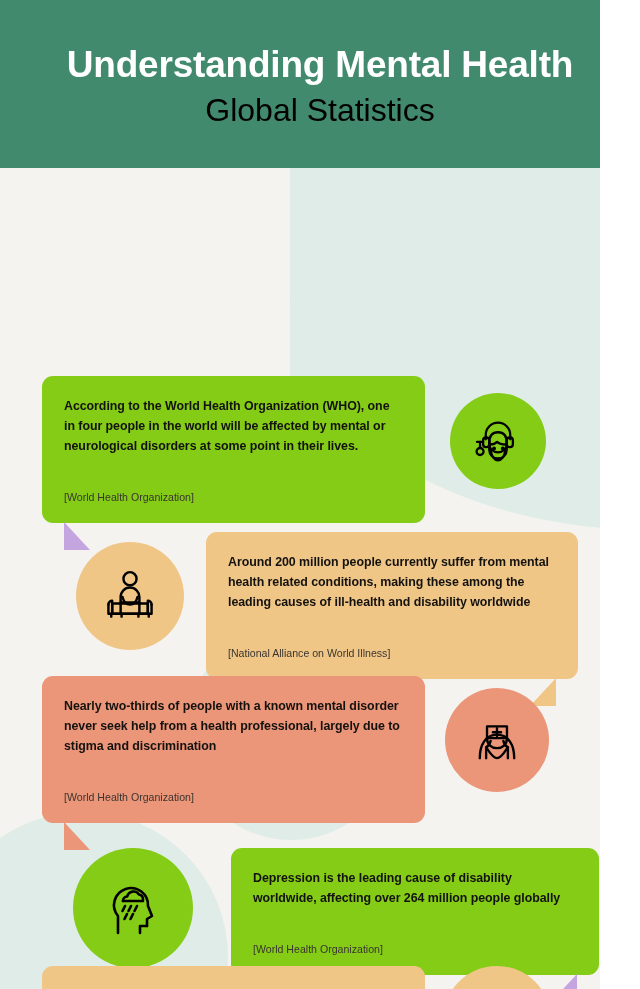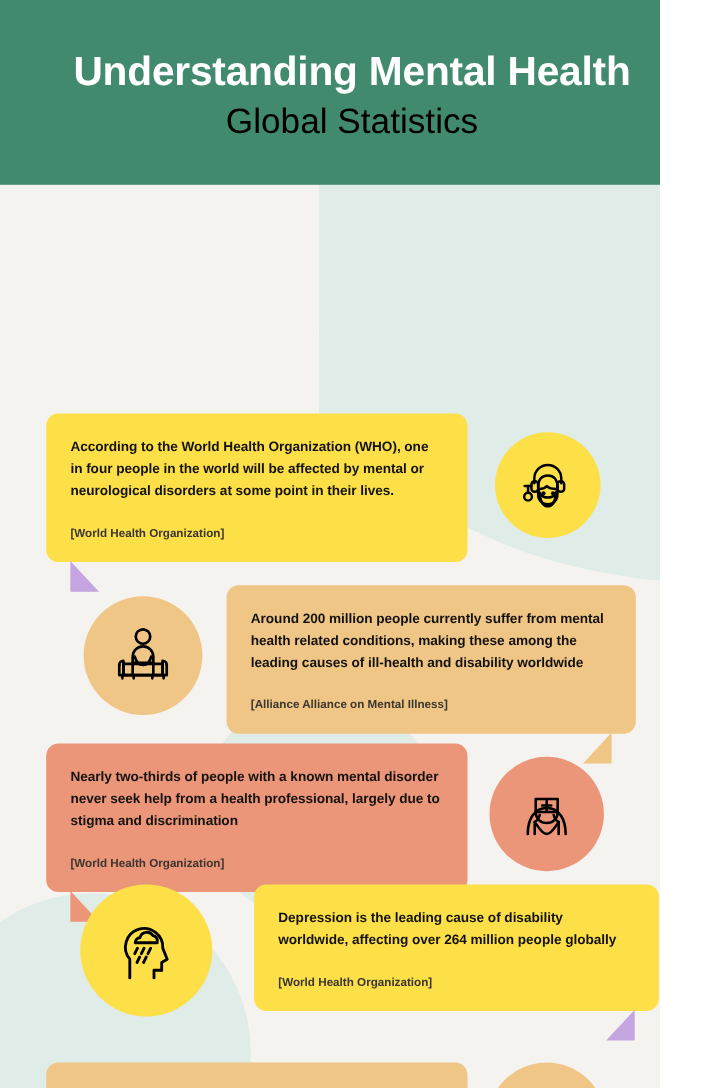--- a/index.html
+++ b/index.html
@@ -113,23 +113,23 @@
   }
   .bubble-stat {
     font-size: 12.4px;
     font-weight: bold;
     color: #14120f;
     line-height: 1.62;
     letter-spacing: -0.05px;
   }
   .bubble-source {
     font-size: 10.6px;
-    font-weight: bold;
+    font-weight: normal;
     color: #3a352f;
-    margin-top: 22px;
+    margin-top: 34px;
     line-height: 1.4;
   }
   .tail {
     position: absolute;
     width: 0;
     height: 0;
     border-style: solid;
   }
   .tail-left {
     left: 22px;
@@ -148,21 +148,21 @@
   .icon-circle {
     border-radius: 50%;
     display: flex;
     align-items: center;
     justify-content: center;
     flex: 0 0 auto;
   }
   .icon-circle svg { display: block; }
 
   
-  .c-purple { background: #fde047; color: #c4a5e0; }
+  .c-purple { background: #84cc16; color: #c4a5e0; }
   .c-orange { background: #f0c687; color: #f0c687; }
   .c-salmon { background: #eb9579; color: #eb9579; }
 </style>
 </head>
 <body>
 
 <div class="poster">
 
   <div class="bg-layer">
     <div class="bg-mint-panel"></div>
@@ -216,21 +216,21 @@
             <path d="M9 41a4 4 0 0 1 4-4v14"></path>
             <path d="M55 41a4 4 0 0 0-4-4v14"></path>
             <path d="M9 41v10h46V41"></path>
             <path d="M22 39v12M42 39v12"></path>
             <path d="M12 51v3M52 51v3M23 51v3M41 51v3"></path>
           </svg>
         </span>
       </div>
       <div class="bubble c-orange" style="width:372px; min-height:122px; margin-left:22px;">
         <div class="bubble-stat">Around 200 million people currently suffer from mental health related conditions, making these among the leading causes of ill-health and disability worldwide</div>
-        <div class="bubble-source">[Alliance Alliance on Mental Illness]</div>
+        <div class="bubble-source">[National Alliance on World Illness]</div>
         <span class="tail tail-right"></span>
       </div>
     </div>
 
     <div class="row" style="left:0; top:508px; width:640px;">
       <div class="bubble c-salmon" style="width:383px; min-height:128px; margin-left:42px;">
         <div class="bubble-stat">Nearly two-thirds of people with a known mental disorder never seek help from a health professional, largely due to stigma and discrimination</div>
         <div class="bubble-source">[World Health Organization]</div>
         <span class="tail tail-left"></span>
       </div>
@@ -241,21 +241,21 @@
             <path d="M21 17h22v13H21z" stroke-linejoin="round"></path>
             <path d="M32 19v9M27.5 23.5h9"></path>
             <path d="M21 30c0 7 5 11 11 11s11-4 11-11"></path>
             <path d="M25 33c-1 4-3 6-5 7 3 4 7 12 12 12s9-8 12-12c-2-1-4-3-5-7"></path>
             <path d="M20 40v12M44 40v12"></path>
           </svg>
         </span>
       </div>
     </div>
 
-    <div class="row" style="left:0; top:636px; width:640px;">
+    <div class="row" style="left:0; top:680px; width:640px;">
       <div class="icon-circle c-purple" style="width:120px; height:120px; margin-left:73px; margin-top:0px;">
         <span>
           <svg width="64" height="64" viewBox="0 0 64 64" fill="none" stroke="#000" stroke-width="2.6" stroke-linecap="round" stroke-linejoin="round">
             <path d="M46 50v-7l5-3-4-10a17 17 0 1 0-30 10v17"></path>
             <path d="M46 50h-7v7"></path>
             <path d="M22 25a4.5 4.5 0 0 1 4.2-4.5A6.5 6.5 0 0 1 38 18.5a5 5 0 0 1 4 5"></path>
             <path d="M22 25h20"></path>
             <path d="M24 30l-2.5 5M30 30l-2.5 5M36 30l-2.5 5"></path>
             <path d="M26 38l-2.5 5M32 38l-2.5 5"></path>
           </svg>

